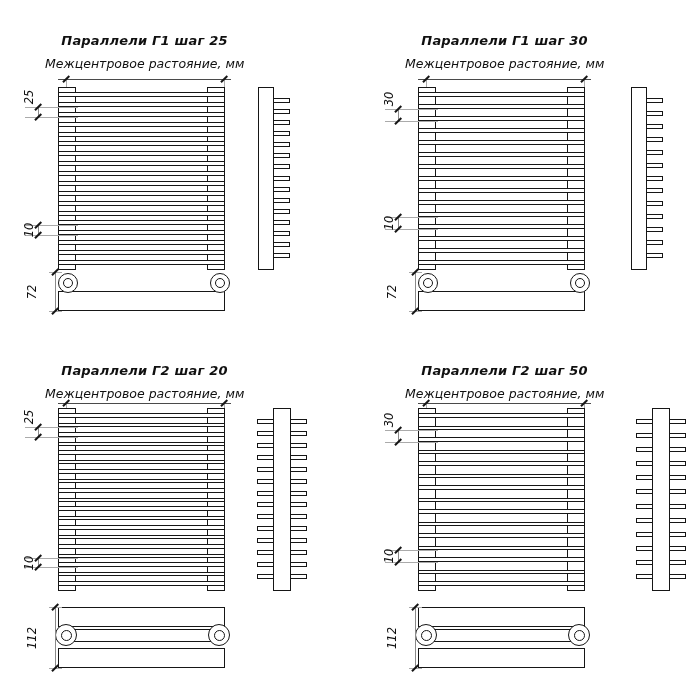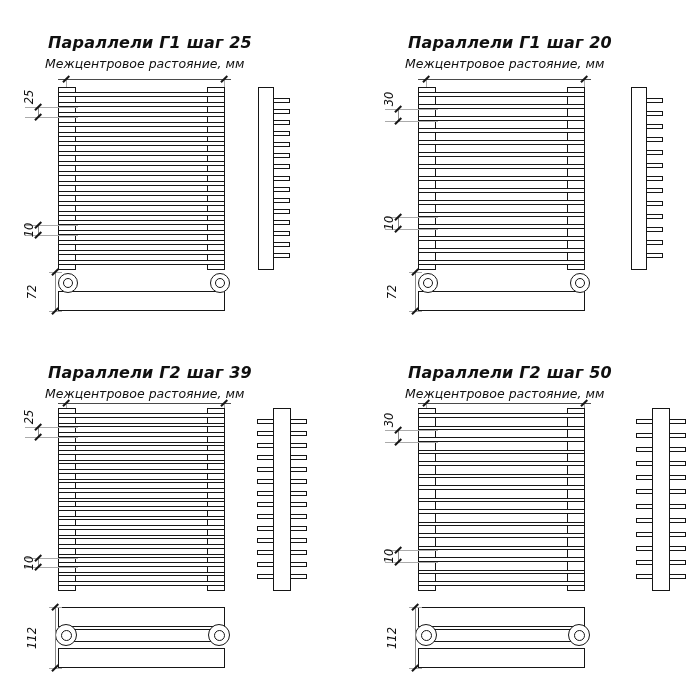--- a/index.html
+++ b/index.html
@@ -10,21 +10,21 @@
   
   .shape{position:absolute;box-sizing:border-box;border:1.7px solid var(--line,#161616);background:#fff;}
   .shape.thin{border-width:1.3px;}
   .round{border-radius:50%;}
   .tline{position:absolute;}
   .tick{position:absolute;width:1.6px;height:9px;background:var(--line,#161616);
         transform:translate(-50%,-50%) rotate(45deg);}
   
   .title{
     position:absolute;width:193px;text-align:center;
-    font-style:italic;font-weight:bold;font-size:16px;color:var(--text,#101010);
+    font-style:italic;font-weight:bold;font-size:13px;color:var(--text,#101010);
     letter-spacing:.2px;white-space:nowrap;
   }
   .sub{
     position:absolute;width:199px;text-align:center;
     font-style:italic;font-size:12.5px;color:var(--text,#101010);white-space:nowrap;
   }
   .rlbl{
     position:absolute;width:36px;height:18px;line-height:18px;text-align:center;
     font-style:italic;font-size:11.5px;color:var(--text,#101010);
     transform:rotate(-90deg);
@@ -300,27 +300,27 @@
       <div class="tick" style="left: 398px; top: 550px;"></div>
       <div class="tick" style="left: 398px; top: 562px;"></div>
     </div>
 
   <div class="title" style="left:48px;top:33px;">Параллели Г1 шаг 25</div>
   <div class="sub" style="left:45px;top:56px;">Межцентровое растояние, мм</div>
   <div class="rlbl" style="left:11px;top:88px;">25</div>
   <div class="rlbl" style="left:11px;top:221px;">10</div>
   <div class="rlbl" style="left:14px;top:283px;">72</div>
 
-  <div class="title" style="left:408px;top:33px;">Параллели Г1 шаг 20</div>
+  <div class="title" style="left:408px;top:33px;">Параллели Г1 шаг 30</div>
   <div class="sub" style="left:405px;top:56px;">Межцентровое растояние, мм</div>
   <div class="rlbl" style="left:371px;top:90px;">30</div>
   <div class="rlbl" style="left:371px;top:214px;">10</div>
   <div class="rlbl" style="left:374px;top:283px;">72</div>
 
-  <div class="title" style="left:48px;top:363px;">Параллели Г2 шаг 39</div>
+  <div class="title" style="left:48px;top:363px;">Параллели Г2 шаг 20</div>
   <div class="sub" style="left:45px;top:386px;">Межцентровое растояние, мм</div>
   <div class="rlbl" style="left:11px;top:408px;">25</div>
   <div class="rlbl" style="left:11px;top:554px;">10</div>
   <div class="rlbl" style="left:14px;top:629px;">112</div>
 
   <div class="title" style="left:408px;top:363px;">Параллели Г2 шаг 50</div>
   <div class="sub" style="left:405px;top:386px;">Межцентровое растояние, мм</div>
   <div class="rlbl" style="left:371px;top:411px;">30</div>
   <div class="rlbl" style="left:371px;top:547px;">10</div>
   <div class="rlbl" style="left:374px;top:629px;">112</div>

